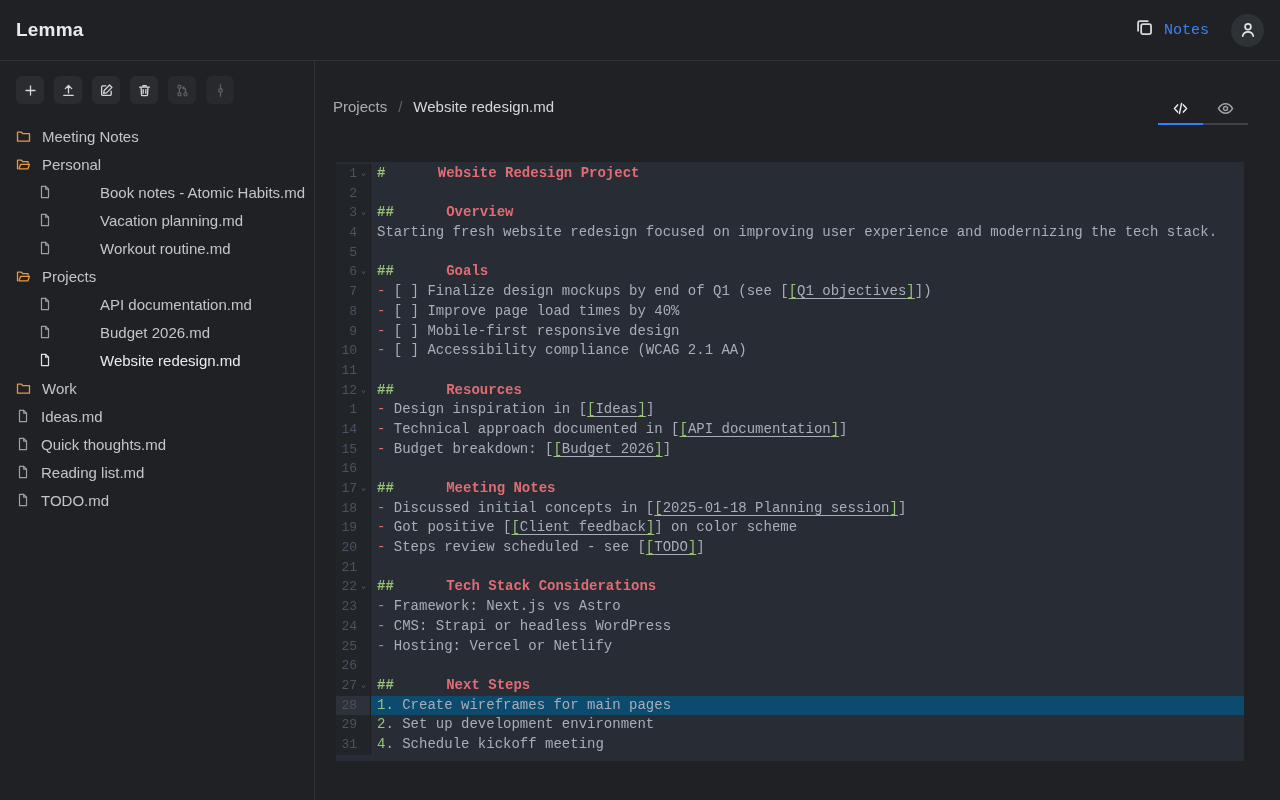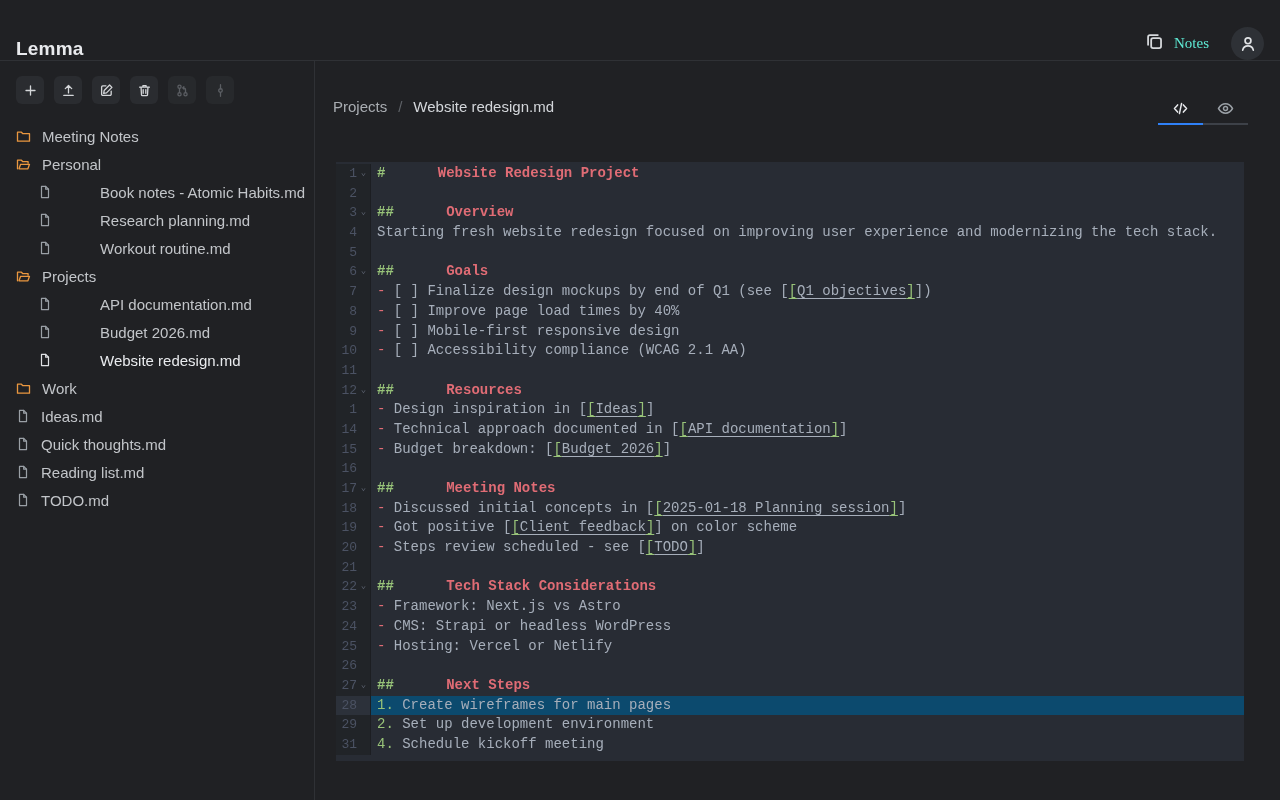--- a/index.html
+++ b/index.html
@@ -2,26 +2,26 @@
 <html><head>
 <meta charset="utf-8">
 <style>
   * { margin:0; padding:0; box-sizing:border-box; }
   html,body { width:1280px; height:800px; overflow:hidden; background:#202124; }
   body { font-family:"Liberation Sans", sans-serif; color:#c2c5c9; position:relative; }
 
   
   .topbar { position:absolute; left:0; top:0; width:1280px; height:61px;
             background:#202124; border-bottom:1px solid #2f3135;
-            display:flex; align-items:flex-end; justify-content:space-between;
+            display:flex; align-items:center; justify-content:space-between;
             padding:0 16px 0 16px; z-index:5; }
   .app-title { font-size:19px; font-weight:700; color:#e8eaed; letter-spacing:.2px; }
   .topbar-right { display:flex; align-items:center; }
   .notes-btn { display:flex; align-items:center; gap:10px; background:none; border:none;
-               color:#5eead4; font-size:15px; font-family:Liberation Serif, serif; cursor:pointer; }
+               color:#3b82f6; font-size:15px; font-family:Liberation Mono, monospace; cursor:pointer; }
   .notes-btn svg { stroke:#d6d9dc; }
   .avatar { width:33px; height:33px; border-radius:50%; background:#2e3136; border:none;
             margin-left:22px; display:flex; align-items:center; justify-content:center; cursor:pointer; }
   .avatar svg { stroke:#e1e3e6; }
 
   
   .sidebar { position:absolute; left:0; top:61px; width:315px; height:739px;
              background:#202124; border-right:1px solid #2f3135; overflow:hidden; }
   .side-toolbar { display:flex; gap:10px; padding:15px 16px 12px 16px; }
   .tool-btn { width:28px; height:28px; border-radius:6px; background:#2a2c30; border:none;
@@ -180,21 +180,21 @@
         </span>
         <span>Book notes - Atomic Habits.md</span>
       </div>
       <div class="tree-row depth1">
         <span class="f-ic">
           <svg class="file" width="14" height="14" viewBox="0 0 16 16" fill="none" stroke-width="1.4" stroke-linecap="round" stroke-linejoin="round">
             <path d="M4 1.6h4.8l3.2 3.2v9.6H4z"></path>
             <path d="M8.8 1.6v3.2H12"></path>
           </svg>
         </span>
-        <span>Research planning.md</span>
+        <span>Vacation planning.md</span>
       </div>
       <div class="tree-row depth1">
         <span class="f-ic">
           <svg class="file" width="14" height="14" viewBox="0 0 16 16" fill="none" stroke-width="1.4" stroke-linecap="round" stroke-linejoin="round">
             <path d="M4 1.6h4.8l3.2 3.2v9.6H4z"></path>
             <path d="M8.8 1.6v3.2H12"></path>
           </svg>
         </span>
         <span>Workout routine.md</span>
       </div>

